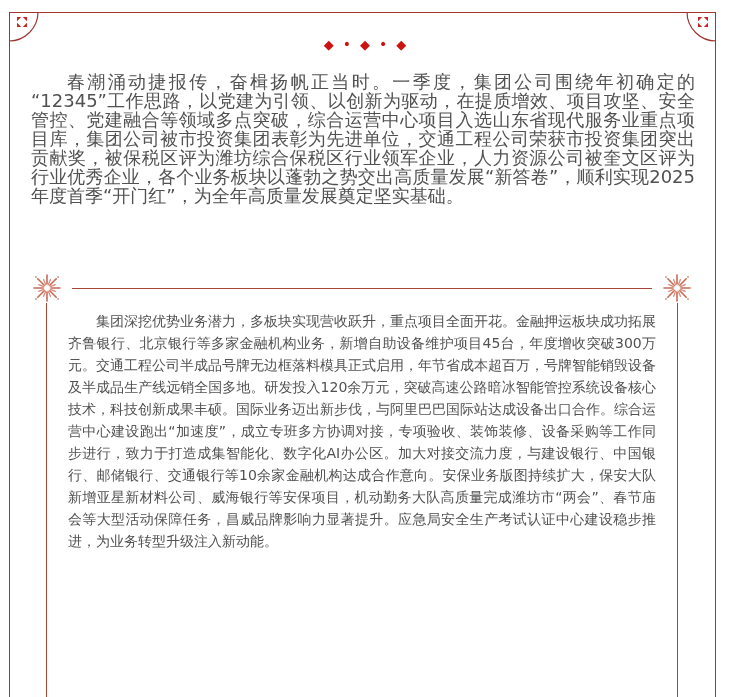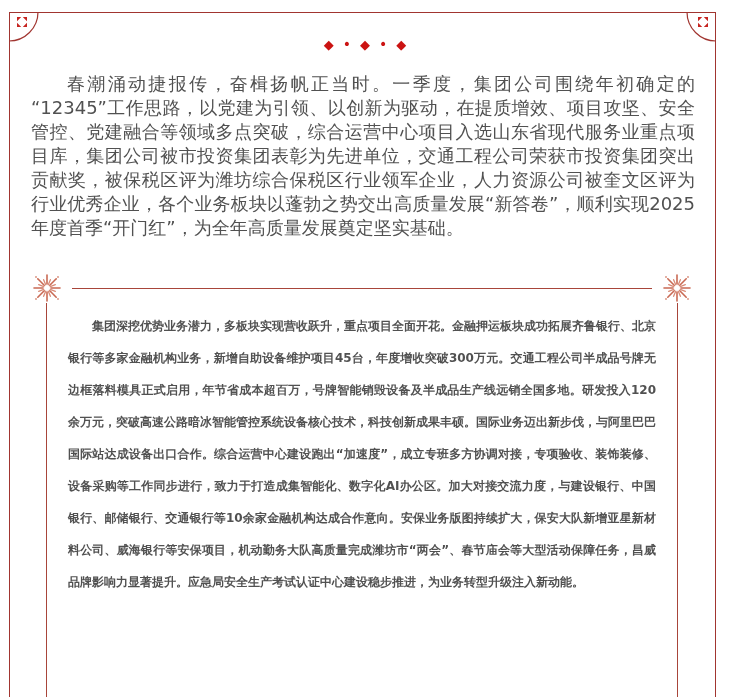--- a/index.html
+++ b/index.html
@@ -23,38 +23,38 @@
   .diamond-divider{
     left:0;top:37px;width:730px;
     display:flex;justify-content:center;align-items:center;gap:9px;
     color:#cb1312;line-height:1;
   }
   .diamond-divider .dia{font-size:13px;}
   .diamond-divider .dot{font-size:14px;}
   
   .intro{
     left:31px;top:72px;width:664px;margin:0;
-    font-size:18px;line-height:24px;color:#515151;
+    font-size:18px;line-height:19px;color:#515151;
     text-align:justify;text-indent:2em;
   }
   
   .hline{left:72px;top:288px;width:580px;border-top:1px solid #a8453a;}
   .flower{width:30px;height:30px;}
   .flower .long{stroke:#c96a54;stroke-width:1.6;stroke-linecap:round;}
   .flower .short{stroke:#d98d7a;stroke-width:1.3;stroke-linecap:round;}
   .flower .tip{fill:#d98d7a;}
   
   .quote-block{
     left:46px;top:303px;width:632px;height:420px;
     border-left:1px solid #a8453a;border-right:1px solid #a8453a;
     padding:7px 21px 0 21px;box-sizing:border-box;
   }
   .quote-block p{
-    margin:0;font-size:12px;line-height:32px;color:#515151;
-    text-align:justify;text-indent:2em;font-weight:bold;
+    margin:0;font-size:14px;line-height:22px;color:#515151;
+    text-align:justify;text-indent:2em;
   }
 </style>
 </head>
 <body>
 
 <div class="abs frame"></div>
 
 <svg class="abs corner-arc" style="left:9px;top:12px;" viewBox="0 0 29 29">
   <path d="M29 0 A29 29 0 0 1 0 29"></path>
 </svg>

